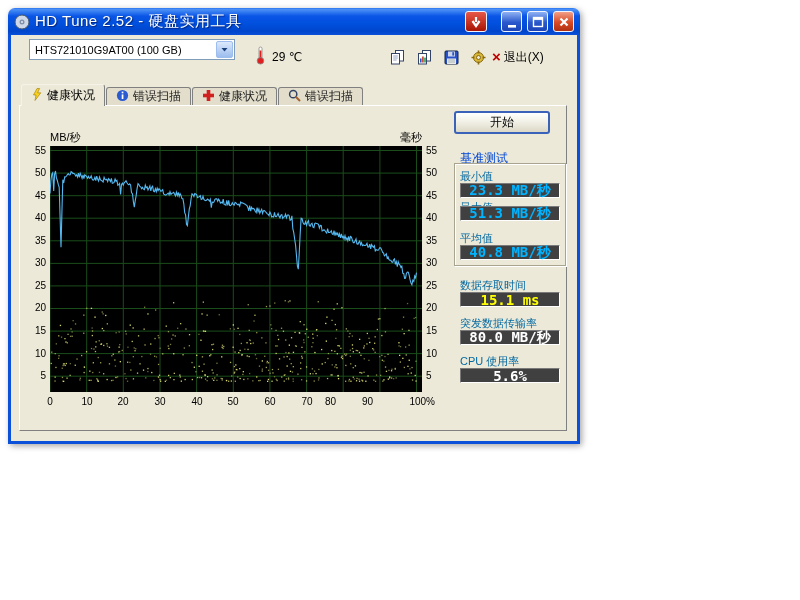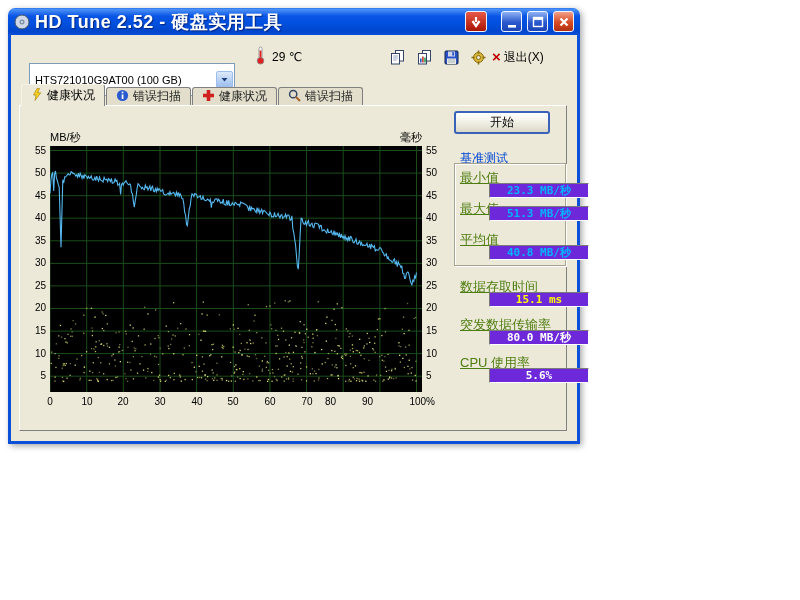--- a/index.html
+++ b/index.html
@@ -3,29 +3,29 @@
 <meta charset="utf-8">
 <style>
   *{margin:0;padding:0;box-sizing:border-box;}
   html,body{width:800px;height:600px;background:#ffffff;font-family:"Liberation Sans","DejaVu Sans",sans-serif;overflow:hidden;}
   button{cursor:default;font-family:inherit;}
 
   .window{position:absolute;left:8px;top:8px;width:572px;height:436px;border-radius:7px 7px 2px 2px;box-shadow:2px 2px 6px rgba(0,0,0,.35);}
   .titlebar{position:absolute;left:0;top:0;right:0;height:27px;border-radius:7px 7px 0 0;
     background:linear-gradient(180deg,#2a75f0 0%,#4a90f6 6%,#0a55e6 30%,#004fdd 60%,#0046cc 86%,#0a50d8 100%);
     display:flex;align-items:center;padding:0 6px;gap:5px;}
-  .title{color:#fff;font-weight:bold;font-size:18px;text-shadow:1px 1px 1px #00257e;letter-spacing:.5px;flex:1;white-space:nowrap;overflow:hidden;}
+  .title{color:#fff;font-weight:normal;font-size:15px;text-shadow:1px 1px 1px #00257e;letter-spacing:.5px;flex:1;white-space:nowrap;overflow:hidden;}
   .tb-btn{width:21px;height:21px;border-radius:3px;border:1px solid #f0f4ff;display:grid;place-items:center;padding:0;}
   .btn-blue{background:linear-gradient(180deg,#8fb2f4,#2a58cc 55%,#1a44b8);}
   .btn-close{background:linear-gradient(180deg,#f0a088,#d84a24 55%,#b03010);}
   .btn-update{background:linear-gradient(180deg,#e85848,#a81404);margin-right:9px;width:22px;}
 
   .win-body{position:absolute;top:27px;left:0;right:0;bottom:0;background:#ECE9D8;border:3px solid #0a50d8;border-top:none;}
 
-  .combo{position:absolute;left:18px;top:28px;width:206px;height:33px;background:#fff;border:1px solid #7F9DB9;display:flex;align-items:center;font-size:11px;padding-left:5px;}
+  .combo{position:absolute;left:18px;top:4px;width:206px;height:21px;background:#fff;border:1px solid #7F9DB9;display:flex;align-items:center;font-size:11px;padding-left:5px;}
   .combo-text{flex:1;white-space:nowrap;overflow:hidden;}
   .combo-arrow{width:17px;height:17px;margin-right:1px;background:linear-gradient(#dce9fb,#9cbdee);border:1px solid #9cbdee;border-radius:2px;display:grid;place-items:center;}
   .thermo{position:absolute;left:244px;top:11px;}
   .temp-text{position:absolute;left:261px;top:15px;font-size:12px;color:#000;}
   .tool-icons{position:absolute;left:374px;top:11px;display:flex;gap:3px;}
   .tool-btn{width:24px;height:22px;display:grid;place-items:center;background:transparent;border:1px solid transparent;}
   .exit-btn{position:absolute;left:480px;top:11px;height:22px;display:flex;align-items:center;gap:3px;font-size:12px;background:none;border:1px solid transparent;color:#000;}
   .exit-x{color:#c00000;font-weight:bold;font-size:15px;line-height:14px;}
 
   .tabs{position:absolute;left:10px;top:49px;display:flex;align-items:flex-end;gap:1px;z-index:3;}
@@ -38,23 +38,23 @@
   .axis-title{position:absolute;top:24px;font-size:11px;color:#000;}
   .at-left{left:30px;}
   .at-right{left:368px;width:34px;text-align:right;}
   #plot-svg{position:absolute;left:30px;top:40px;background:#000;}
   .tick{position:absolute;font-size:10px;color:#000;}
 
   .start-btn{position:absolute;left:434px;top:5px;width:96px;height:23px;border:2px solid #3a62b8;border-radius:3px;
     background:linear-gradient(#ffffff,#f2f1e7 45%,#dbd8c6);font-size:12px;color:#000;}
   .tr-title{position:absolute;left:440px;top:44px;font-size:12px;color:#0046d5;}
   .groupbox{position:absolute;left:434px;top:57px;width:112px;height:103px;border:1px solid #a9a490;box-shadow:1px 1px 0 #ffffff, inset 1px 1px 0 #ffffff;}
-  .vlabel{position:absolute;left:440px;font-size:13px;color:#4d7c0f;white-space:nowrap;text-decoration:underline;}
-  .vbox{position:absolute;left:440px;width:100px;height:15px;background:#6d28d9;border:1px solid;border-color:#7a7a7a #ffffff #ffffff #7a7a7a;
-    display:flex;align-items:center;justify-content:center;font-weight:bold;font-size:11px;font-family:"DejaVu Sans Mono","Liberation Mono",monospace;white-space:nowrap;margin-left:29px;}
+  .vlabel{position:absolute;left:440px;font-size:11px;color:#0369a1;white-space:nowrap;}
+  .vbox{position:absolute;left:440px;width:100px;height:15px;background:#404040;border:1px solid;border-color:#7a7a7a #ffffff #ffffff #7a7a7a;
+    display:flex;align-items:center;justify-content:center;font-weight:bold;font-size:14px;font-family:"DejaVu Sans Mono","Liberation Mono",monospace;white-space:nowrap;}
   .v-cyan{color:#00b4ff;}
   .v-yellow{color:#ffff00;}
   .v-white{color:#ffffff;}
 </style>
 </head>
 <body>
 
 <div class="window">
   <div class="titlebar">
     <span style="display:grid;place-items:center;">

